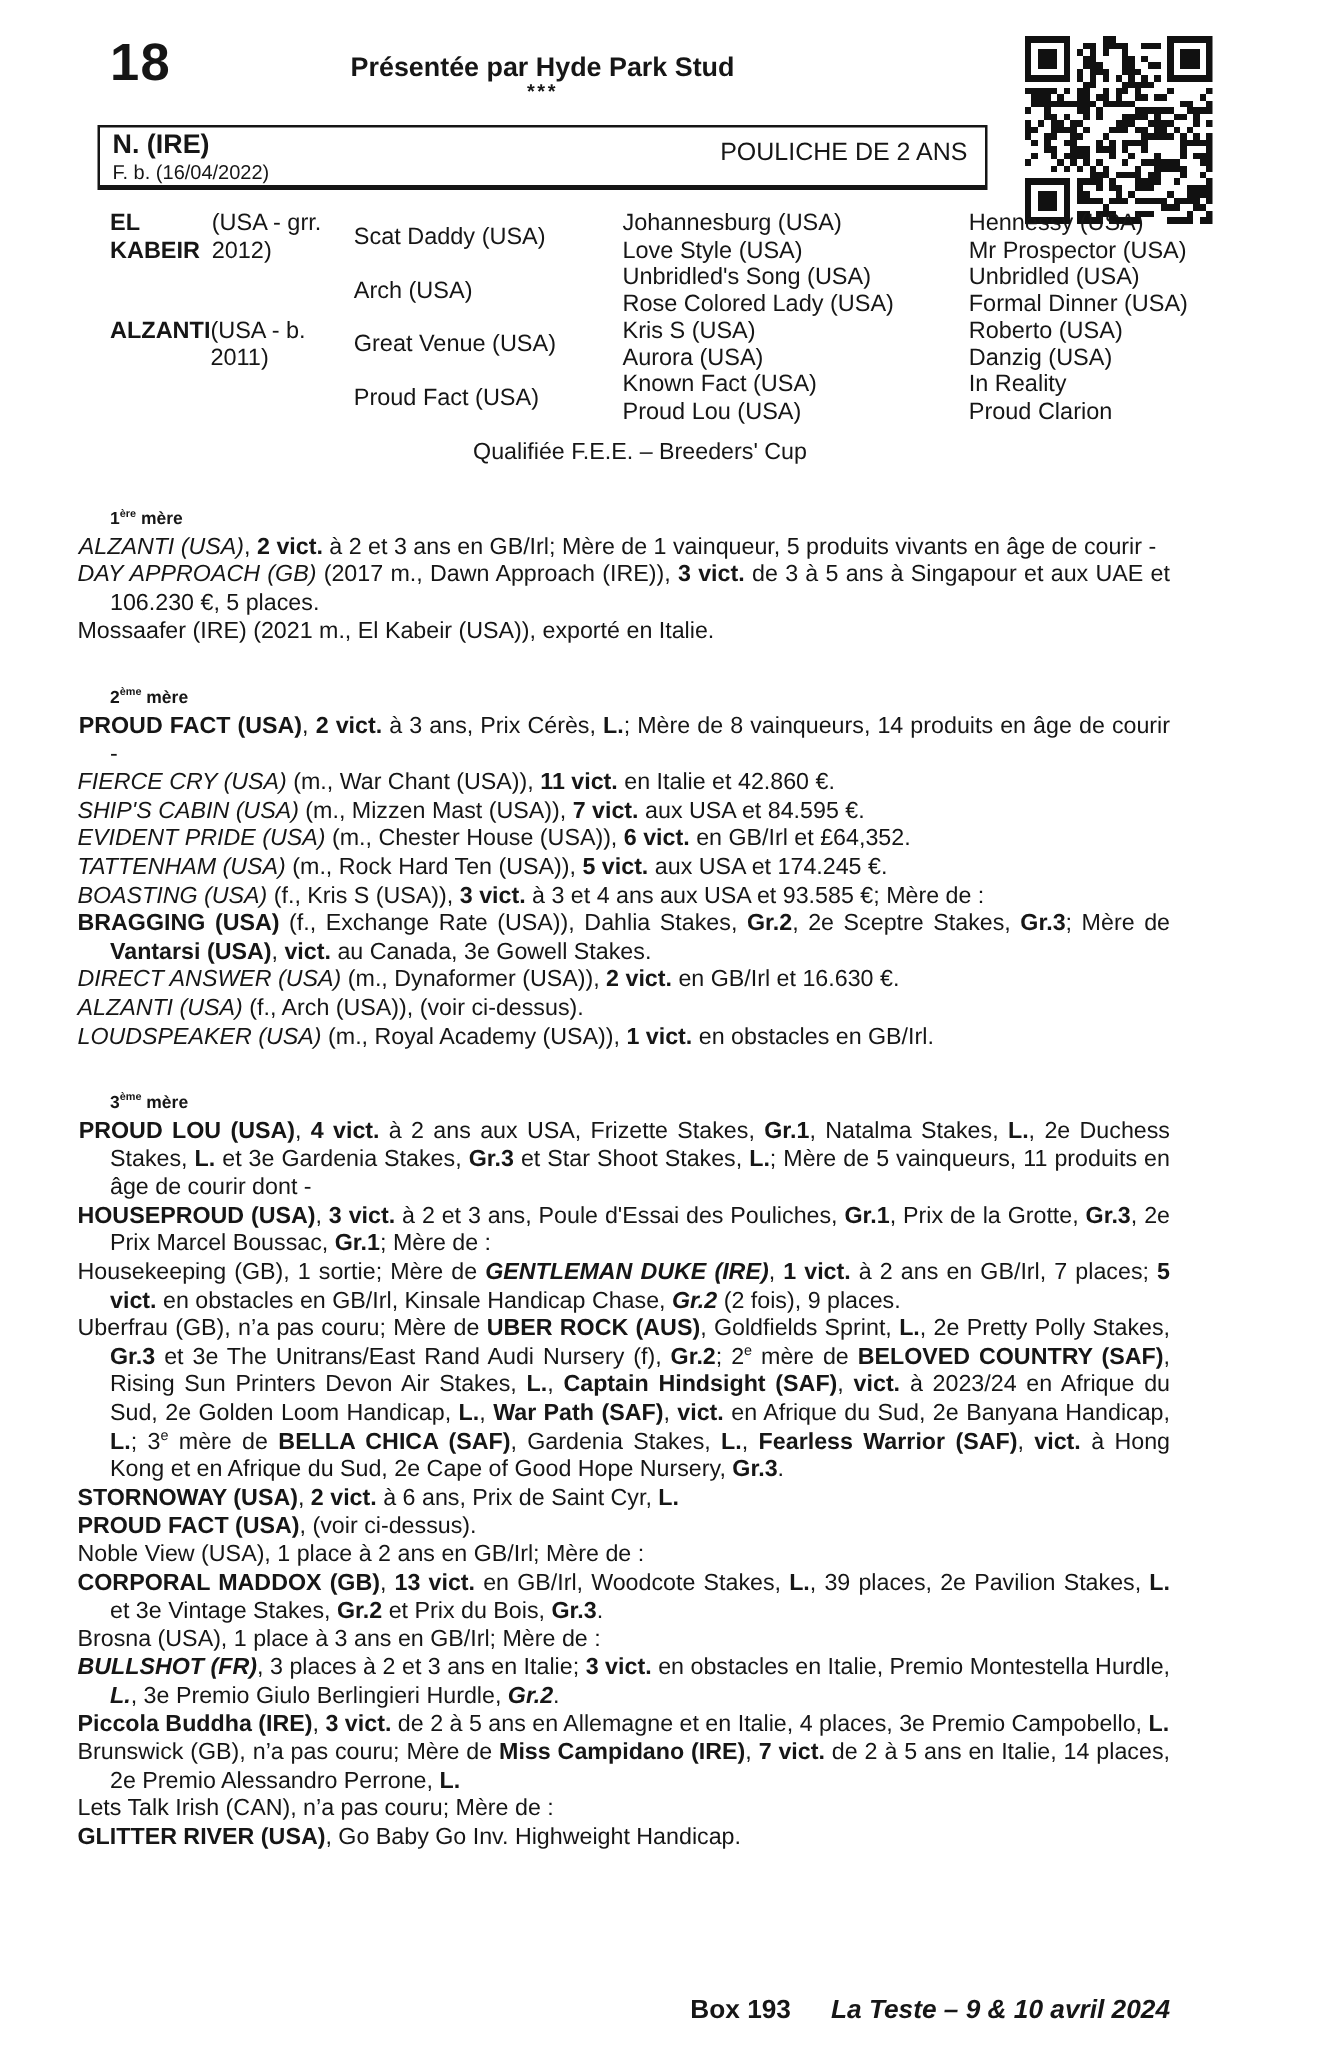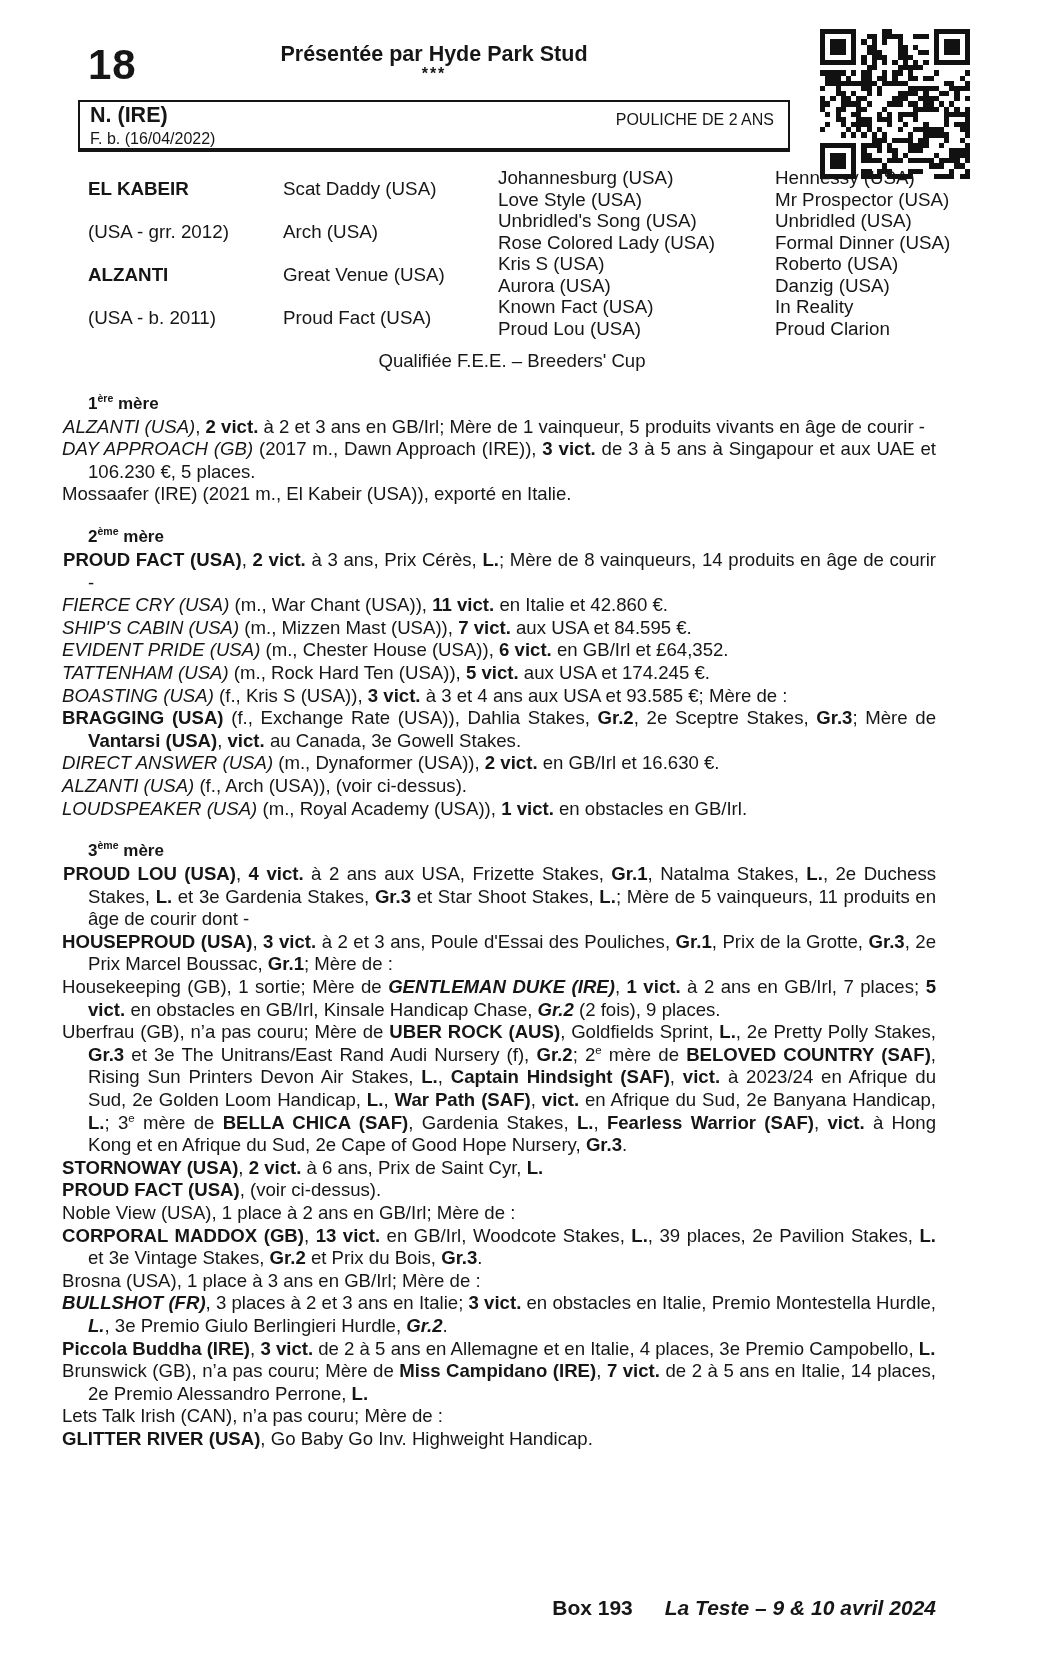--- a/index.html
+++ b/index.html
@@ -2,52 +2,52 @@
 <html><head>
 <meta charset="utf-8">
 <style>
   html,body{margin:0;padding:0;}
   body{
     width:1063px;height:1654px;position:relative;overflow:hidden;
     background:#ffffff;color:#161616;
     font-family:"Liberation Sans", sans-serif;
     -webkit-font-smoothing:antialiased;
   }
-  .lot{position:absolute;left:88px;top:41px;font-size:42px;font-weight:bold;letter-spacing:1px;}
+  .lot{position:absolute;left:88px;top:26px;font-size:42px;font-weight:bold;letter-spacing:1px;}
   .presenter{position:absolute;left:78px;width:712px;top:42px;text-align:center;font-weight:bold;font-size:21.5px;}
   .stars{position:absolute;left:78px;width:712px;top:65px;text-align:center;font-weight:bold;font-size:16px;letter-spacing:2px;}
   .qr{position:absolute;left:820px;top:28px;width:150px;height:152px;}
   .namebox{
     position:absolute;left:78px;top:100px;width:712px;height:52px;box-sizing:border-box;
     border:2px solid #151515;border-bottom-width:4px;
     display:flex;justify-content:space-between;padding:1px 14px 0 10px;gap:28px;
   }
   .nb-name{font-size:21.5px;font-weight:bold;line-height:25px;}
   .nb-birth{font-size:16px;line-height:22px;}
-  .nb-right{font-size:16px;padding-top:8px;}
+  .nb-right{font-size:20px;padding-top:8px;}
   .ped{
     position:absolute;left:88px;top:167px;width:900px;
     display:flex;font-size:18.8px;
   }
   .ped-c1{width:195px;}
   .ped-c2{width:215px;}
   .ped-c3{width:277px;line-height:21.5px;}
   .ped-c4{flex:1;line-height:21.5px;}
-  .gp1{height:86px;display:flex;flex-direction:column;justify-content:center;gap:21px;}
+  .gp1{height:86px;display:flex;flex-direction:row;justify-content:center;}
   .gp1 .sire-name{font-weight:bold;line-height:21.5px;}
   .gp1 .sire-origin{line-height:21.5px;}
   .gp2{height:43px;display:flex;align-items:center;}
   .gline{height:21.5px;white-space:nowrap;}
   .flow{
     position:absolute;left:88px;top:350px;width:848px;
     font-size:18.6px;line-height:22.6px;text-align:justify;
   }
   .flow p{margin:0;}
   .qualif{text-align:center;}
-  .sec-h{font-weight:bold;font-size:17px;margin-top:19px;line-height:24px;}
+  .sec-h{font-weight:bold;font-size:14px;margin-top:29px;line-height:24px;}
   sup{font-size:0.62em;line-height:0;}
   .ind0{margin-left:25px;text-indent:-25px;}
   .ind1{margin-left:51px;text-indent:-26px;}
   .ind2{margin-left:76px;text-indent:-26px;}
   .sb{font-weight:bold;}
   .si{font-style:italic;}
   .sbi{font-weight:bold;font-style:italic;}
   .footer{
     position:absolute;top:1596px;left:88px;width:848px;
     display:flex;justify-content:flex-end;align-items:flex-end;gap:32px;

